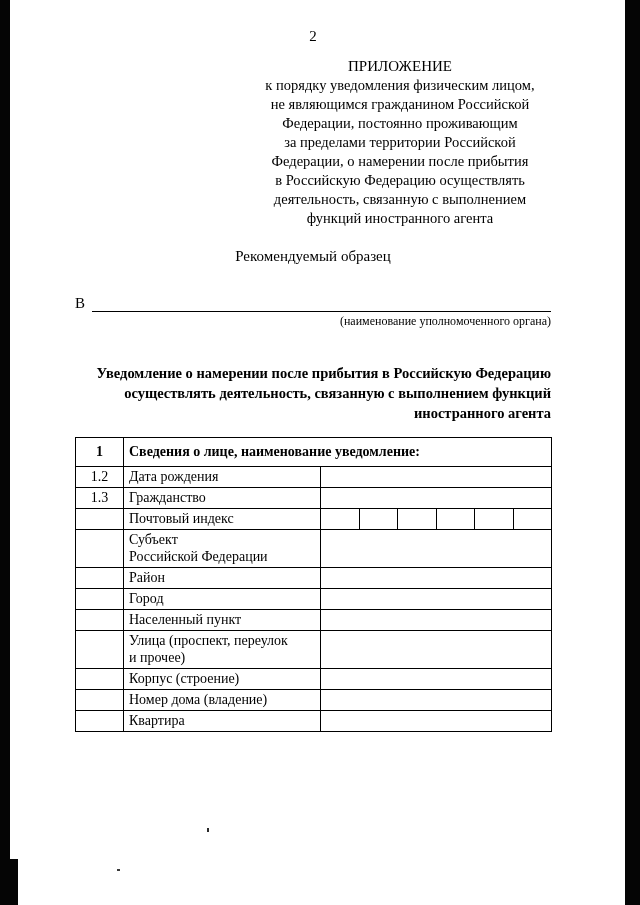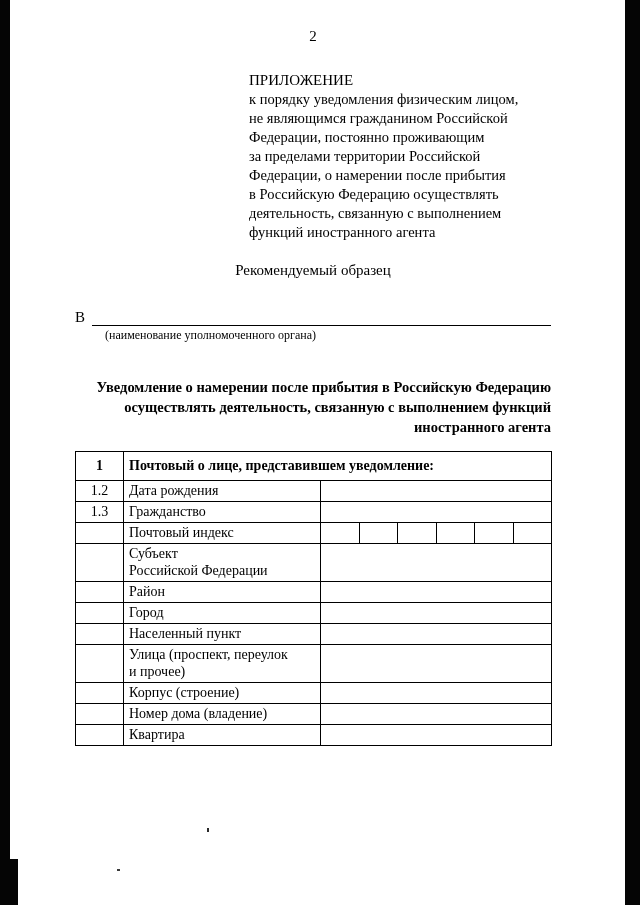--- a/index.html
+++ b/index.html
@@ -25,23 +25,24 @@
     width: 476px;
   }
 
   .page-number {
     margin-top: 28px;
     text-align: center;
     font-size: 15px;
   }
 
   .appendix {
-    margin-top: 26px;
+    margin-top: 12px;
     margin-left: auto;
     width: 302px;
+    text-align: center;
     font-size: 14.5px;
     line-height: 19px;
   }
   .appendix-title { font-size: 15px; }
   .appendix-body  { white-space: pre; }
 
   .sample-note {
     margin-top: 20px;
     font-size: 15px;
     text-align: center;
@@ -55,21 +56,21 @@
   }
   .addressee-prefix { flex: 0 0 auto; }
   .addressee-blank {
     flex: 1 1 auto;
     margin-left: 7px;
     border-bottom: 1px solid #000;
     height: 19px;
   }
   .addressee-caption {
     margin-top: 2px;
-    text-align: left;
+    text-align: right;
     font-size: 12px;
     padding-left: 30px;
   }
 
   .form-title {
     margin-top: 34px;
     font-weight: bold;
     font-size: 14.5px;
     line-height: 20px;
     text-align: right;
@@ -139,21 +140,21 @@
       <col style="width:39px">
         <col style="width:38px">
         <col style="width:39px">
       <col style="width:38px">
         <col style="width:39px">
         <col style="width:38px">
     </colgroup>
     <tbody>
       <tr class="section-row">
         <td class="num">1</td>
-        <td colspan="7">Почтовый о лице, представившем уведомление:</td>
+        <td colspan="7">Сведения о лице, наименование уведомление:</td>
       </tr>
 
       <tr>
         <td class="num">1.2</td>
         <td>Дата рождения</td>
         <td colspan="6"></td>
       </tr>
       <tr>
         <td class="num">1.3</td>
         <td>Гражданство</td>

